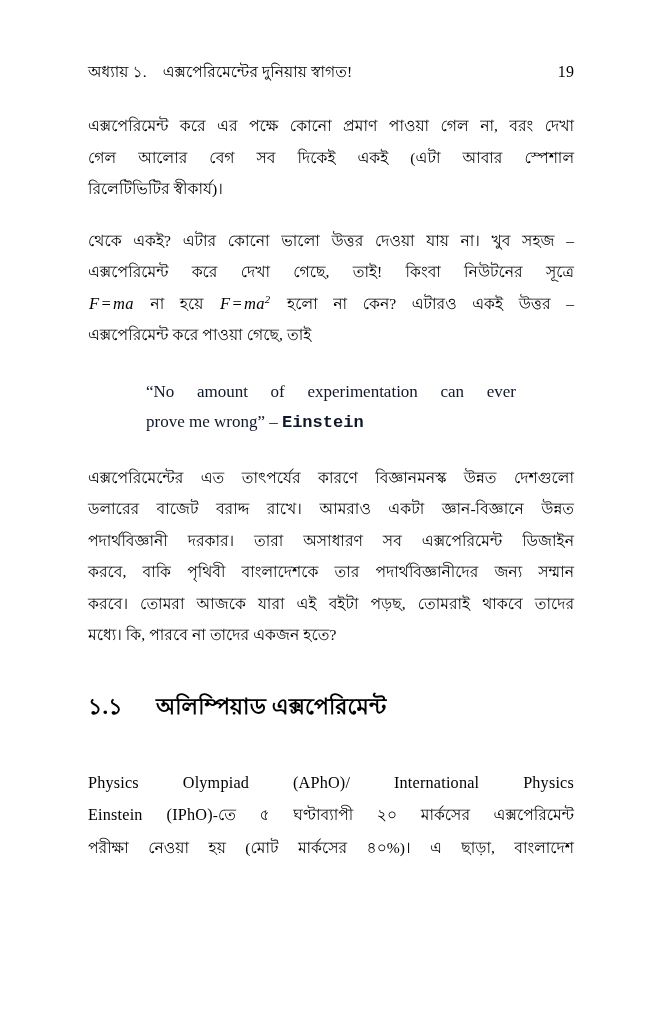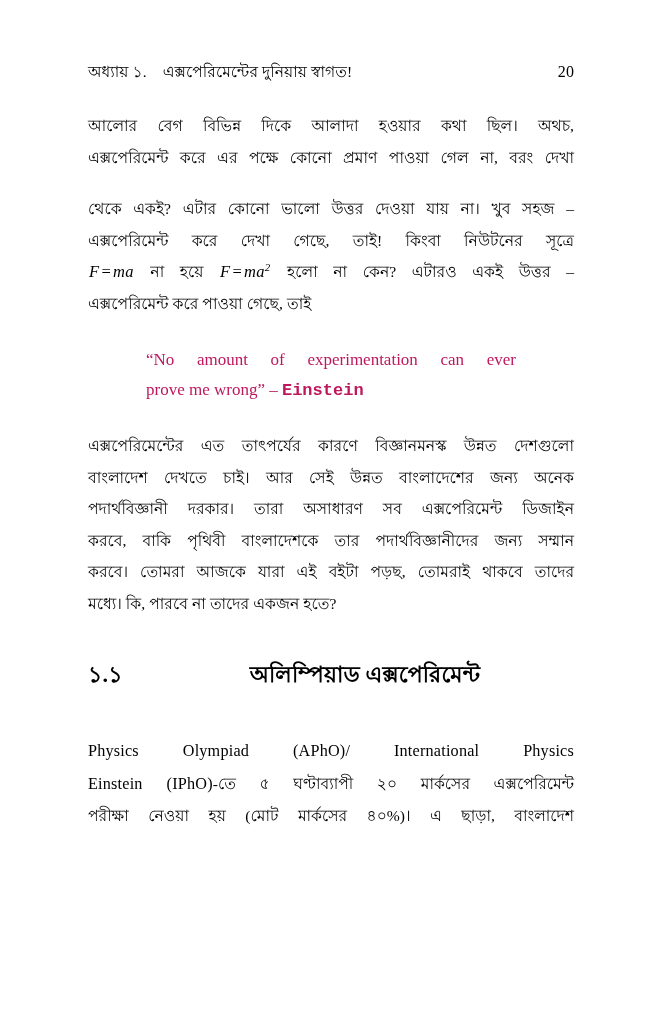--- a/index.html
+++ b/index.html
@@ -101,21 +101,21 @@
   }
 
   
   .quote {
     margin: 26px 0 24px 0;
     padding-left: 58px;
     padding-right: 58px;
     font-size: 17px;
     line-height: 30px;
     font-family: "Liberation Serif", "DejaVu Serif", serif;
-    color: #be185d;
+    color: #0f172a;
   }
   .quote .qline {
     display: block;
     text-align: justify;
     text-align-last: justify;
     white-space: nowrap;
   }
   .quote .qline.last {
     text-align-last: left;
     white-space: normal;
@@ -134,63 +134,63 @@
     font-family: "Liberation Serif", "DejaVu Serif", serif;
     margin: 38px 0 42px 0;
     letter-spacing: 0.2px;
   }
   .section-num {
     width: 68px;
     flex: none;
   }
   .section-title {
     flex: 1;
-    text-align: center;
   }
 
   
   .latin {
     font-family: "Liberation Serif", "DejaVu Serif", serif;
     font-size: 16.2px;
     letter-spacing: 0.2px;
   }
 </style>
 </head>
 <body>
 
 <div class="page">
   <div class="content">
 
     <div class="runhead">
       <div class="runhead-left">
         <span class="runhead-chapter">অধ্যায় ১.</span><span>এক্সপেরিমেন্টের দুনিয়ায় স্বাগত!</span>
       </div>
-      <div class="runhead-page">20</div>
+      <div class="runhead-page">19</div>
     </div>
 
     <p class="para j para-first">
-      <span class="line">আলোর বেগ বিভিন্ন দিকে আলাদা হওয়ার কথা ছিল। অথচ,</span>
       <span class="line">এক্সপেরিমেন্ট করে এর পক্ষে কোনো প্রমাণ পাওয়া গেল না, বরং দেখা</span>
+      <span class="line">গেল আলোর বেগ সব দিকেই একই (এটা আবার স্পেশাল</span>
+      <span class="line last">রিলেটিভিটির স্বীকার্য)।</span>
     </p>
 
     <p class="para j">
       <span class="line">থেকে একই? এটার কোনো ভালো উত্তর দেওয়া যায় না। খুব সহজ –</span>
       <span class="line">এক্সপেরিমেন্ট করে দেখা গেছে, তাই!    কিংবা নিউটনের সূত্রে</span>
       <span class="line"><span class="math"><span>F</span><span class="op">=</span><span>ma</span></span>&nbsp;<span>না হয়ে</span>&nbsp;<span class="math"><span>F</span><span class="op">=</span><span>ma</span><sup>2</sup></span>&nbsp;<span>হলো না কেন? এটারও একই উত্তর –</span></span>
       <span class="line last">এক্সপেরিমেন্ট করে পাওয়া গেছে, তাই</span>
     </p>
 
     <blockquote class="quote">
       <span class="qline">“No amount of experimentation can ever</span>
       <span class="qline last"><span>prove me wrong” – </span><span class="author">Einstein</span></span>
     </blockquote>
 
     <p class="para j">
       <span class="line">এক্সপেরিমেন্টের এত তাৎপর্যের কারণে বিজ্ঞানমনস্ক উন্নত দেশগুলো</span>
-      <span class="line">বাংলাদেশ দেখতে চাই। আর সেই উন্নত বাংলাদেশের জন্য অনেক</span>
+      <span class="line">ডলারের বাজেট বরাদ্দ রাখে। আমরাও একটা জ্ঞান-বিজ্ঞানে উন্নত</span>
       <span class="line">পদার্থবিজ্ঞানী দরকার। তারা অসাধারণ সব এক্সপেরিমেন্ট ডিজাইন</span>
       <span class="line">করবে, বাকি পৃথিবী বাংলাদেশকে তার পদার্থবিজ্ঞানীদের জন্য সম্মান</span>
       <span class="line">করবে। তোমরা আজকে যারা এই বইটা পড়ছ, তোমরাই থাকবে তাদের</span>
       <span class="line last">মধ্যে। কি, পারবে না তাদের একজন হতে?</span>
     </p>
 
     <h2 class="section-heading">
       <span class="section-num">১.১</span>
       <span class="section-title">অলিম্পিয়াড এক্সপেরিমেন্ট</span>
     </h2>

